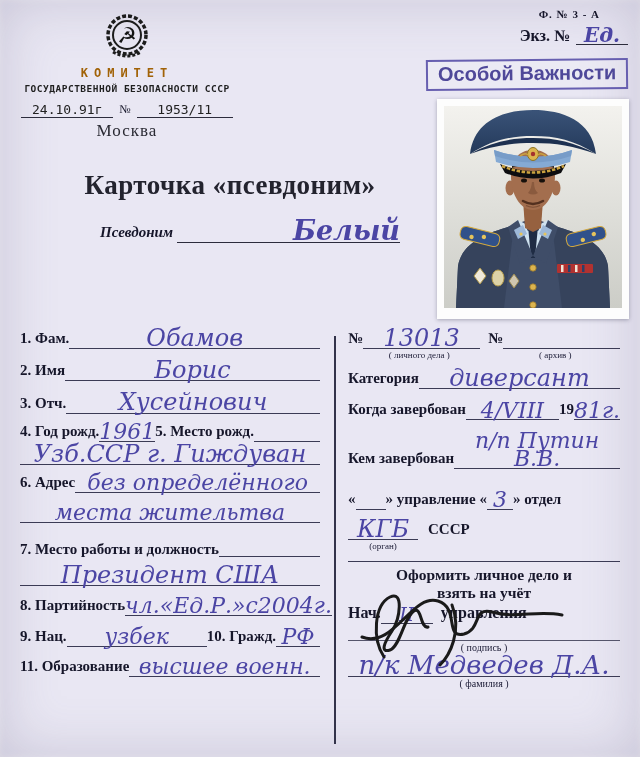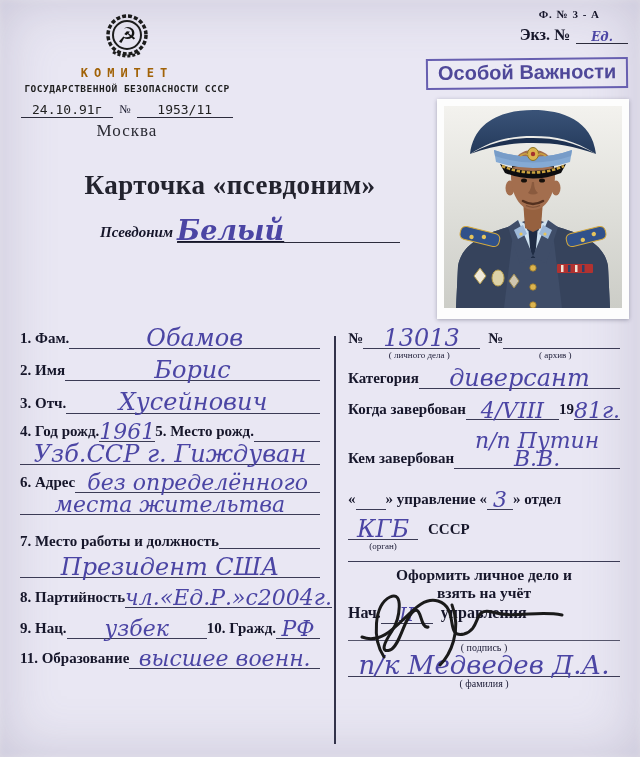--- a/index.html
+++ b/index.html
@@ -28,21 +28,21 @@
   .hw{font-style:italic; color:#4b45a4; font-family:"DejaVu Serif", serif;}
   .stamp{display:inline-block; margin-top:12px; border:2px solid #675fb0; color:#4f4899;
          font-family:"Liberation Sans", sans-serif; font-size:20px; font-weight:bold;
          padding:1px 10px 3px; background:rgba(255,255,255,.12); transform:rotate(-.6deg); white-space:nowrap;}
   .stamp-wrap{text-align:right; margin-top:2px;}
   
   .title{position:absolute; left:30px; top:170px; width:400px; text-align:center;
          font-size:27px; font-weight:bold; color:#23232e; letter-spacing:.5px;}
   .pseudo{position:absolute; left:100px; top:220px; width:300px; display:flex; align-items:flex-end; gap:4px;}
   .pseudo .lab{font-style:italic; font-weight:bold; font-size:15px; padding-bottom:2px;}
-  .pseudo .val{flex:1; border-bottom:1.4px solid #2c2c3c; text-align:left; line-height:.8;text-decoration:underline;}
+  .pseudo .val{flex:1; border-bottom:1.4px solid #2c2c3c; text-align:right; line-height:.8;}
   .pseudo .val span{font-size:27px; font-weight:bold;}
   
   .photo{position:absolute; left:437px; top:99px; background:#fdfdfd; padding:7px;
          box-shadow:0 1px 4px rgba(40,40,70,.35);}
   
   .divider{position:absolute; left:334px; top:336px; width:2px; height:408px; background:#33334a;}
   .col{position:absolute; top:329px;}
   .col-l{left:20px; width:300px;}
   .col-r{left:348px; width:272px;}
   .f{display:flex; align-items:flex-end;}
@@ -75,21 +75,21 @@
       <span class="numsign">№</span>
       <span class="uline w95 tw">1953/11</span>
     </div>
     <div class="city">Москва</div>
   </div>
 
   <div class="hdr-right">
     <div class="fcode">Ф.  № 3 - А</div>
     <div class="ekz">
       <span>Экз. №</span>
-      <span class="val hw" style="font-size:12px;">Ед.</span>
+      <span class="val hw" style="font-size:20px;">Ед.</span>
     </div>
     <div class="stamp-wrap">
       <span class="stamp">Особой Важности</span>
     </div>
   </div>
 
   <div class="title">Карточка «псевдоним»</div>
   <div class="pseudo">
     <span class="lab">Псевдоним</span>
     <span class="val"><span class="hw">Белый</span></span>
@@ -198,21 +198,21 @@
     </div>
     <div class="f" style="margin-bottom:3px;">
       <span class="lab">4. Год рожд.</span>
       <span class="u" style="flex:0 0 56px;"><span class="hw hv">1961</span></span>
       <span class="lab">5. Место рожд.</span>
       <span class="u">&nbsp;</span>
     </div>
     <div class="f" style="margin-bottom:9px;">
       <span class="u"><span class="hw hv-big">Узб.ССР г. Гиждуван</span></span>
     </div>
-    <div class="f" style="margin-bottom:3px;">
+    <div class="f" style="margin-bottom:11px;">
       <span class="lab">6. Адрес</span>
       <span class="u"><span class="hw hv">без определённого</span></span>
     </div>
     <div class="f" style="margin-bottom:18px;">
       <span class="u"><span class="hw hv">места жительтва</span></span>
     </div>
     <div class="f" style="margin-bottom:6px;align-items:center;">
       <span class="lab">7. Место работы и должность</span>
       <span class="u">&nbsp;</span>
     </div>

